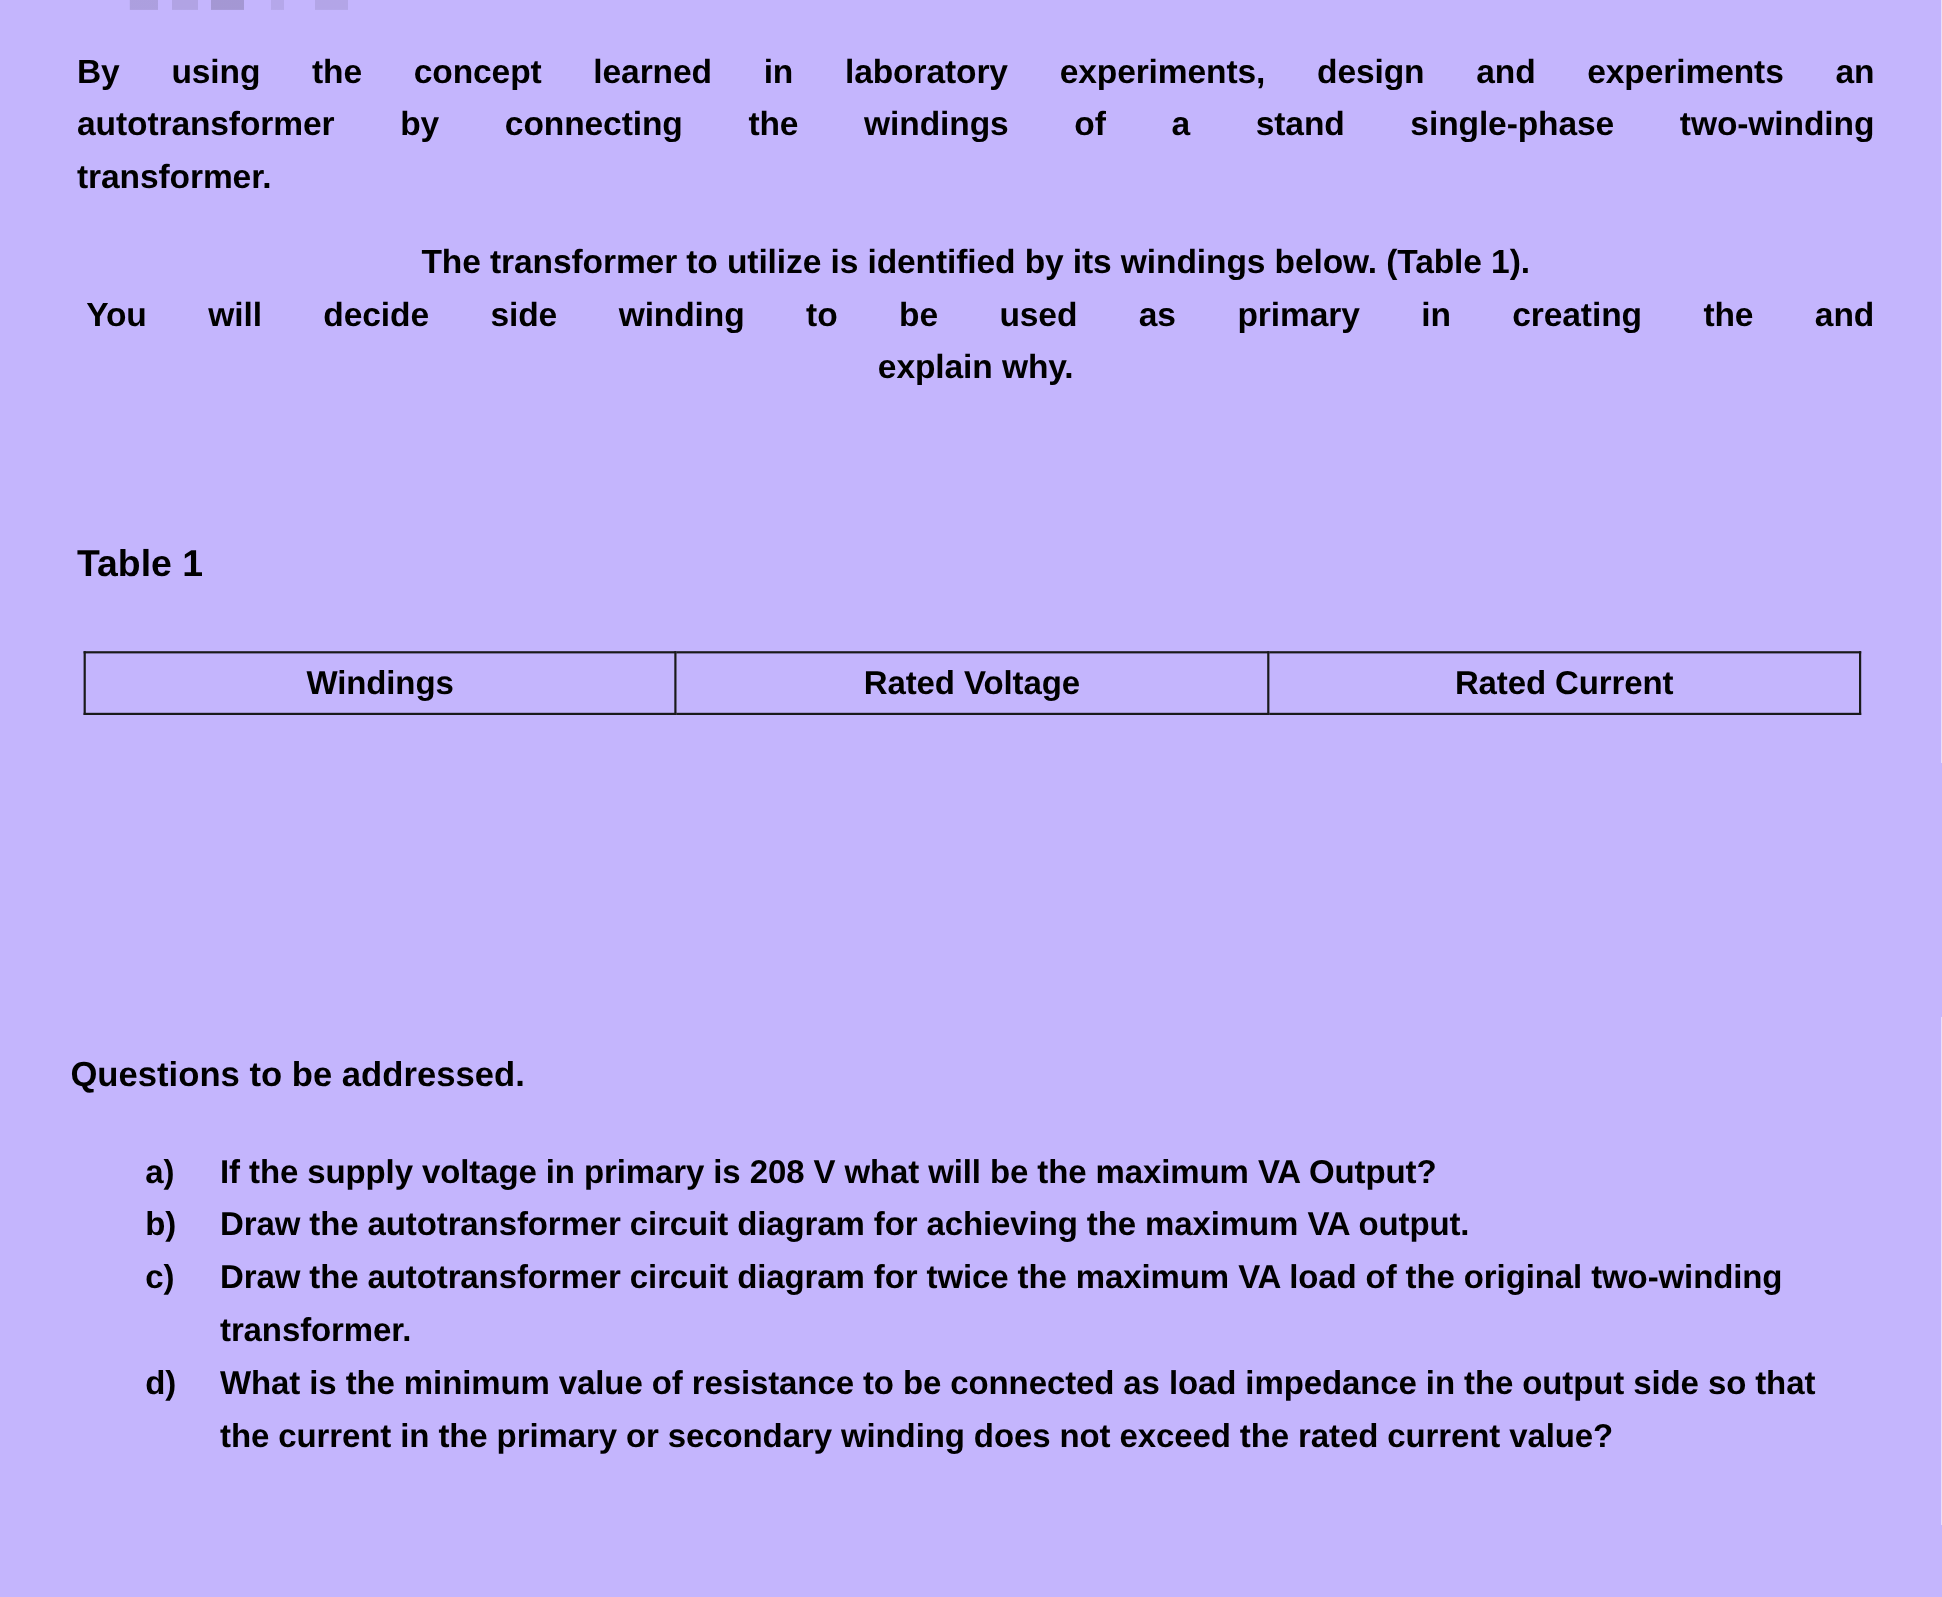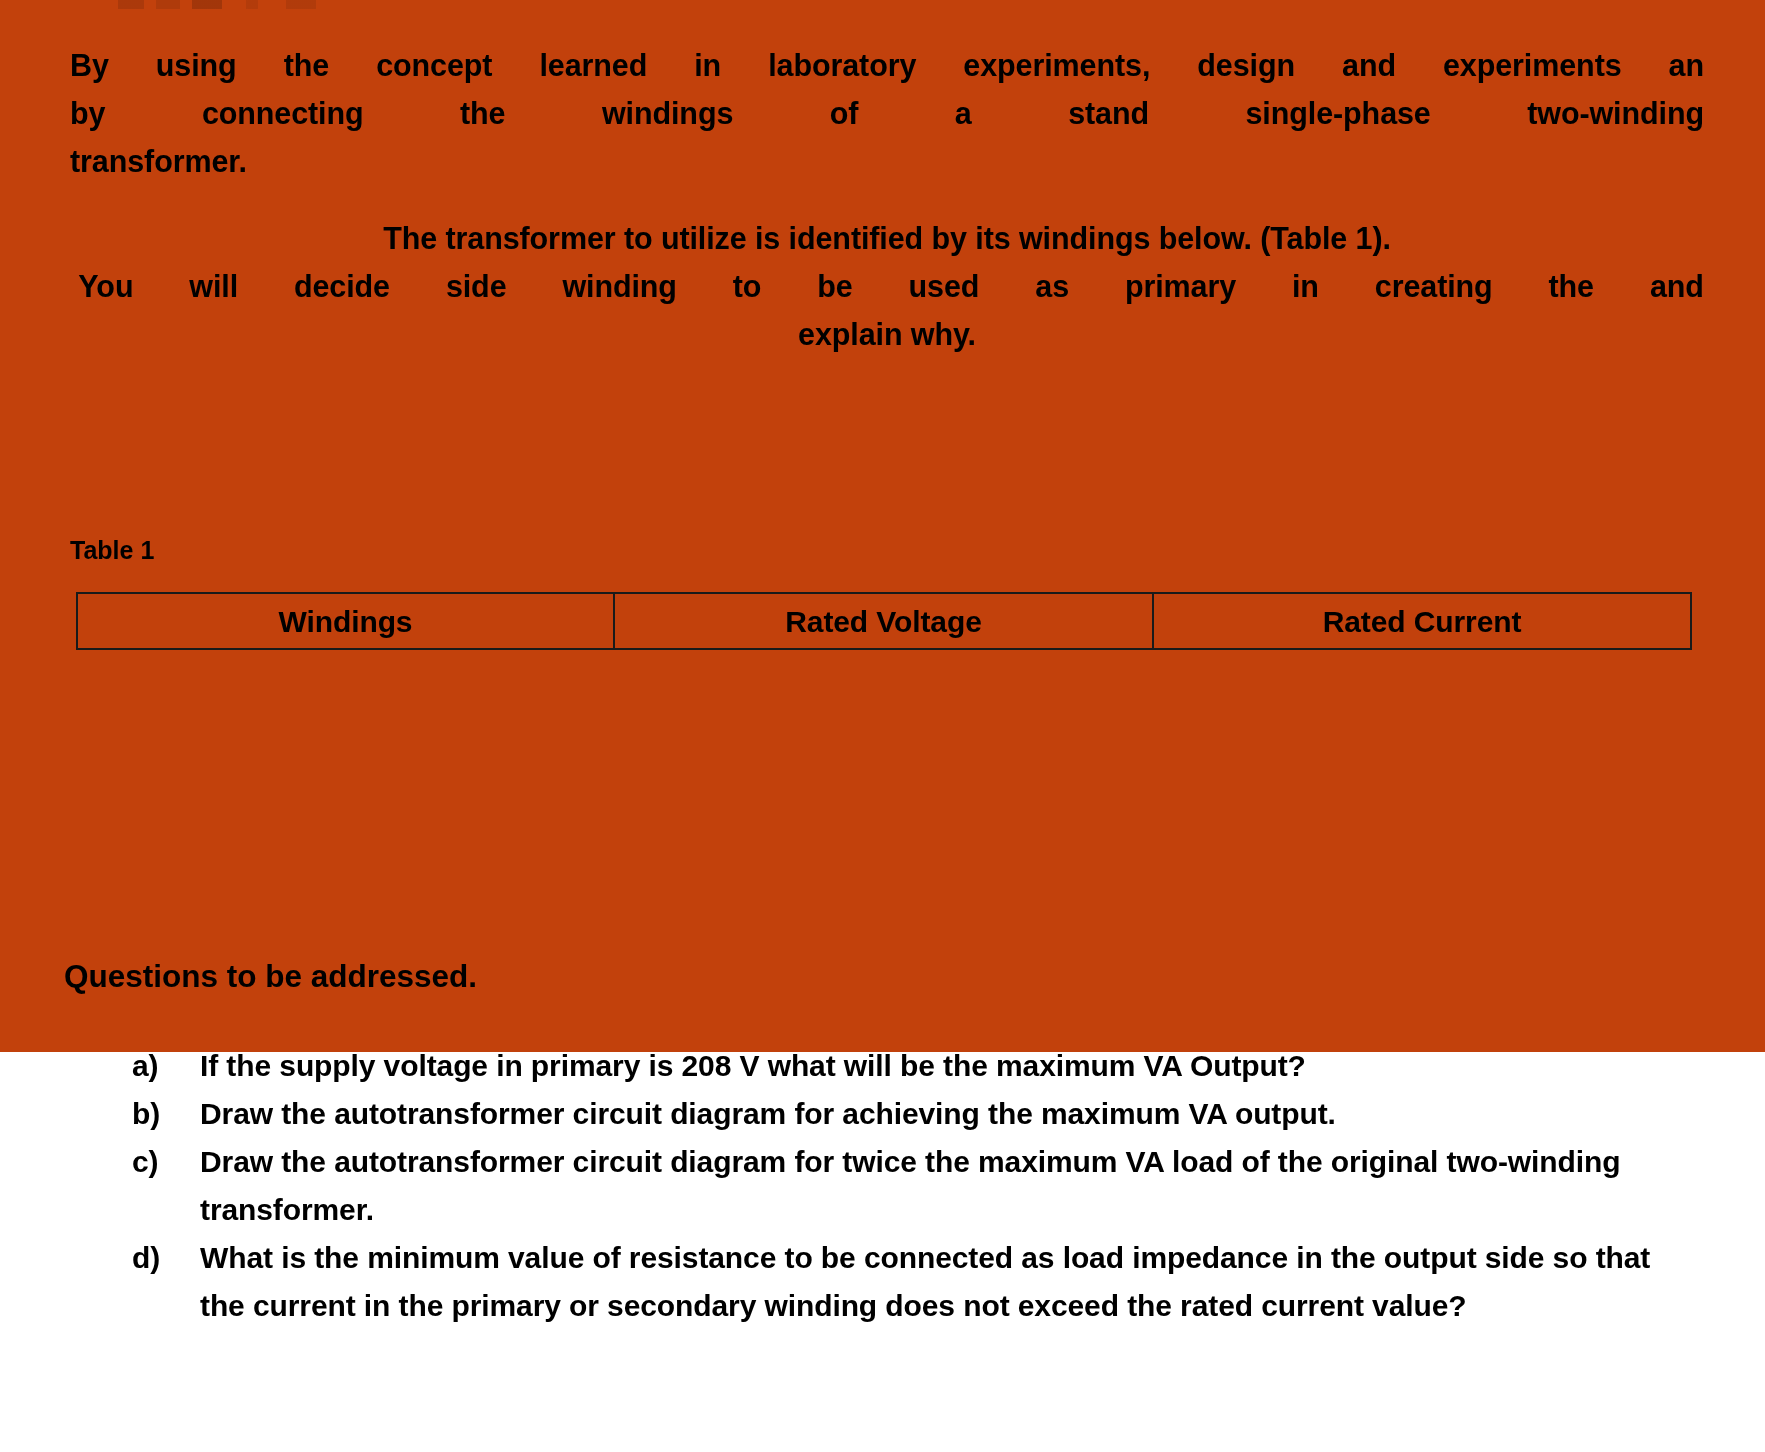--- a/index.html
+++ b/index.html
@@ -14,22 +14,22 @@
     color: #000000;
     overflow: hidden;
     position: relative;
   }
 
   .page {
     position: absolute;
     left: 0;
     top: 0;
     width: 1765px;
-    height: 1052px;
-    background: #c2410c;
+    height: 1452px;
+    background: #c4b5fd;
   }
 
   
   .scan-artifact {
     position: absolute;
     left: 118px;
     top: 0px;
     width: 270px;
     height: 9px;
     opacity: 0.22;
@@ -67,22 +67,22 @@
   #para-table-ref .line { display: block; }
   #para-table-ref .justified {
     display: flex;
     justify-content: space-between;
     width: 100%;
   }
 
   #table-label {
     position: absolute;
     left: 70px;
-    top: 530px;
-    font-size: 25px;
+    top: 493px;
+    font-size: 34px;
     font-weight: 700;
     line-height: 40px;
   }
 
   .table-wrap {
     position: absolute;
     left: 76px;
     top: 592px;
     width: 1614px;
   }
@@ -162,20 +162,21 @@
         <span>learned</span>
         <span>in</span>
         <span>laboratory</span>
         <span>experiments,</span>
         <span>design</span>
         <span>and</span>
         <span>experiments</span>
         <span>an</span>
       </span>
     <span class="line justified">
+        <span>autotransformer</span>
         <span>by</span>
         <span>connecting</span>
         <span>the</span>
         <span>windings</span>
         <span>of</span>
         <span>a</span>
         <span>stand</span>
         <span>single-phase</span>
         <span>two-winding</span>
       </span>

